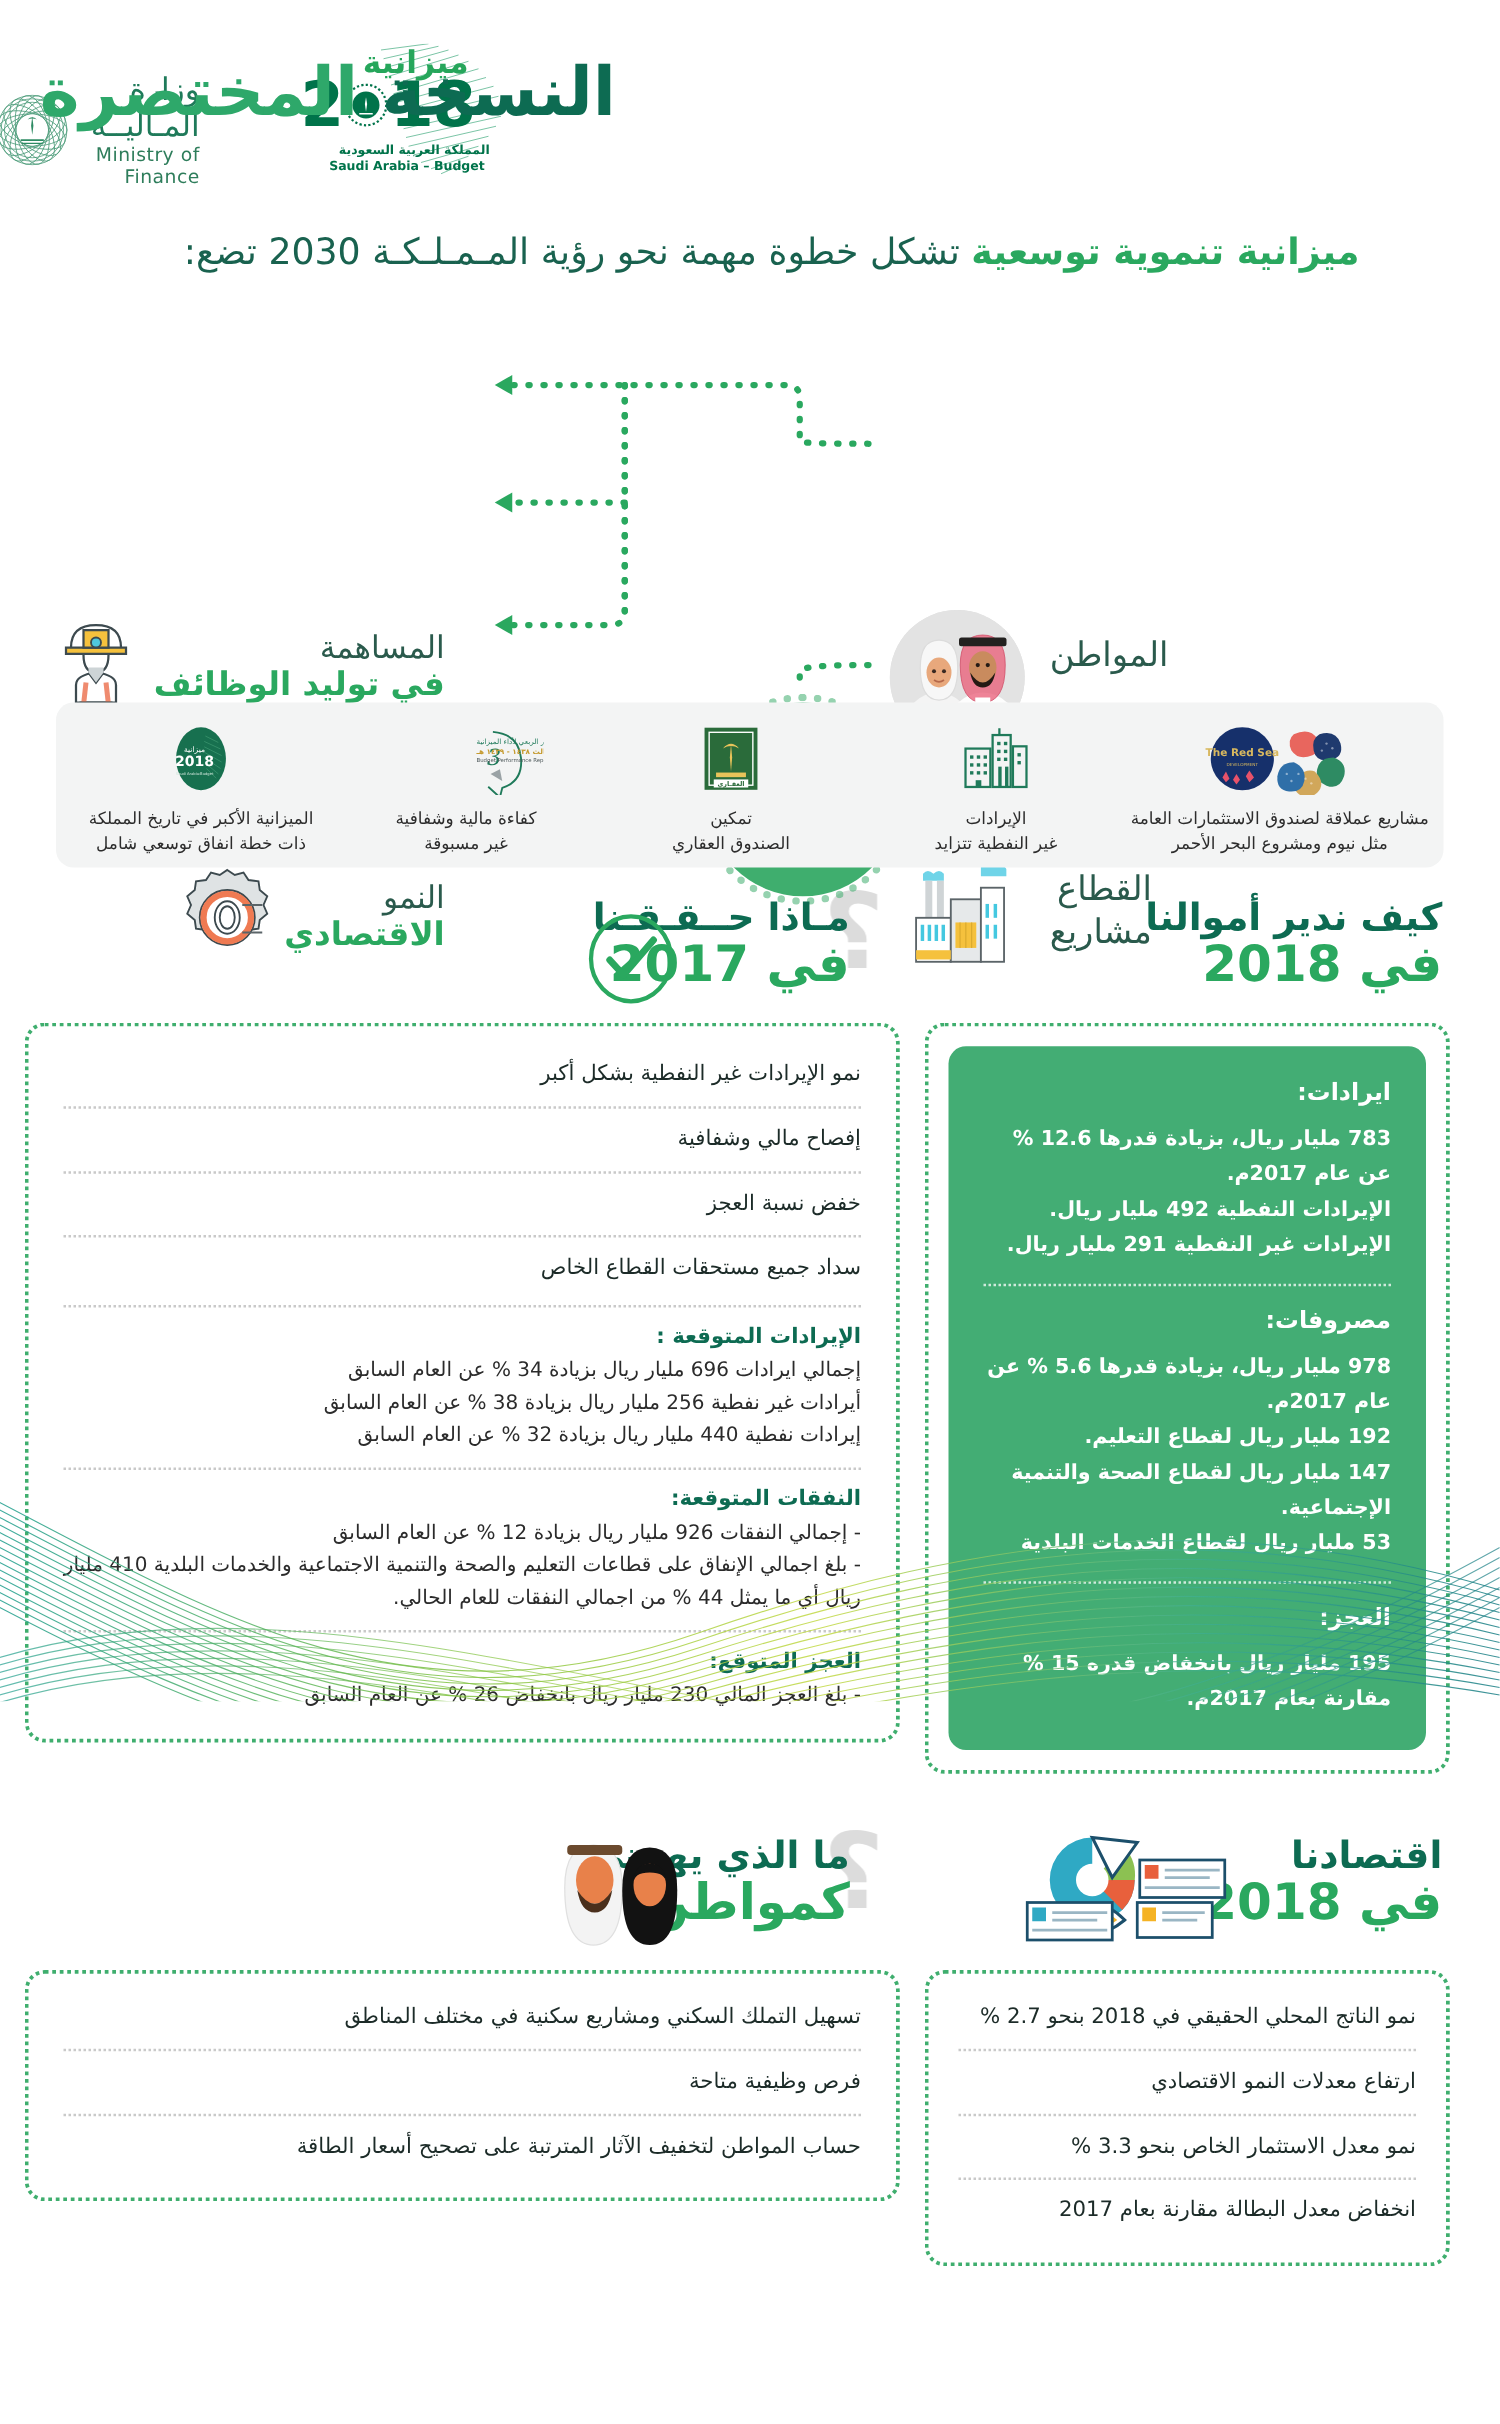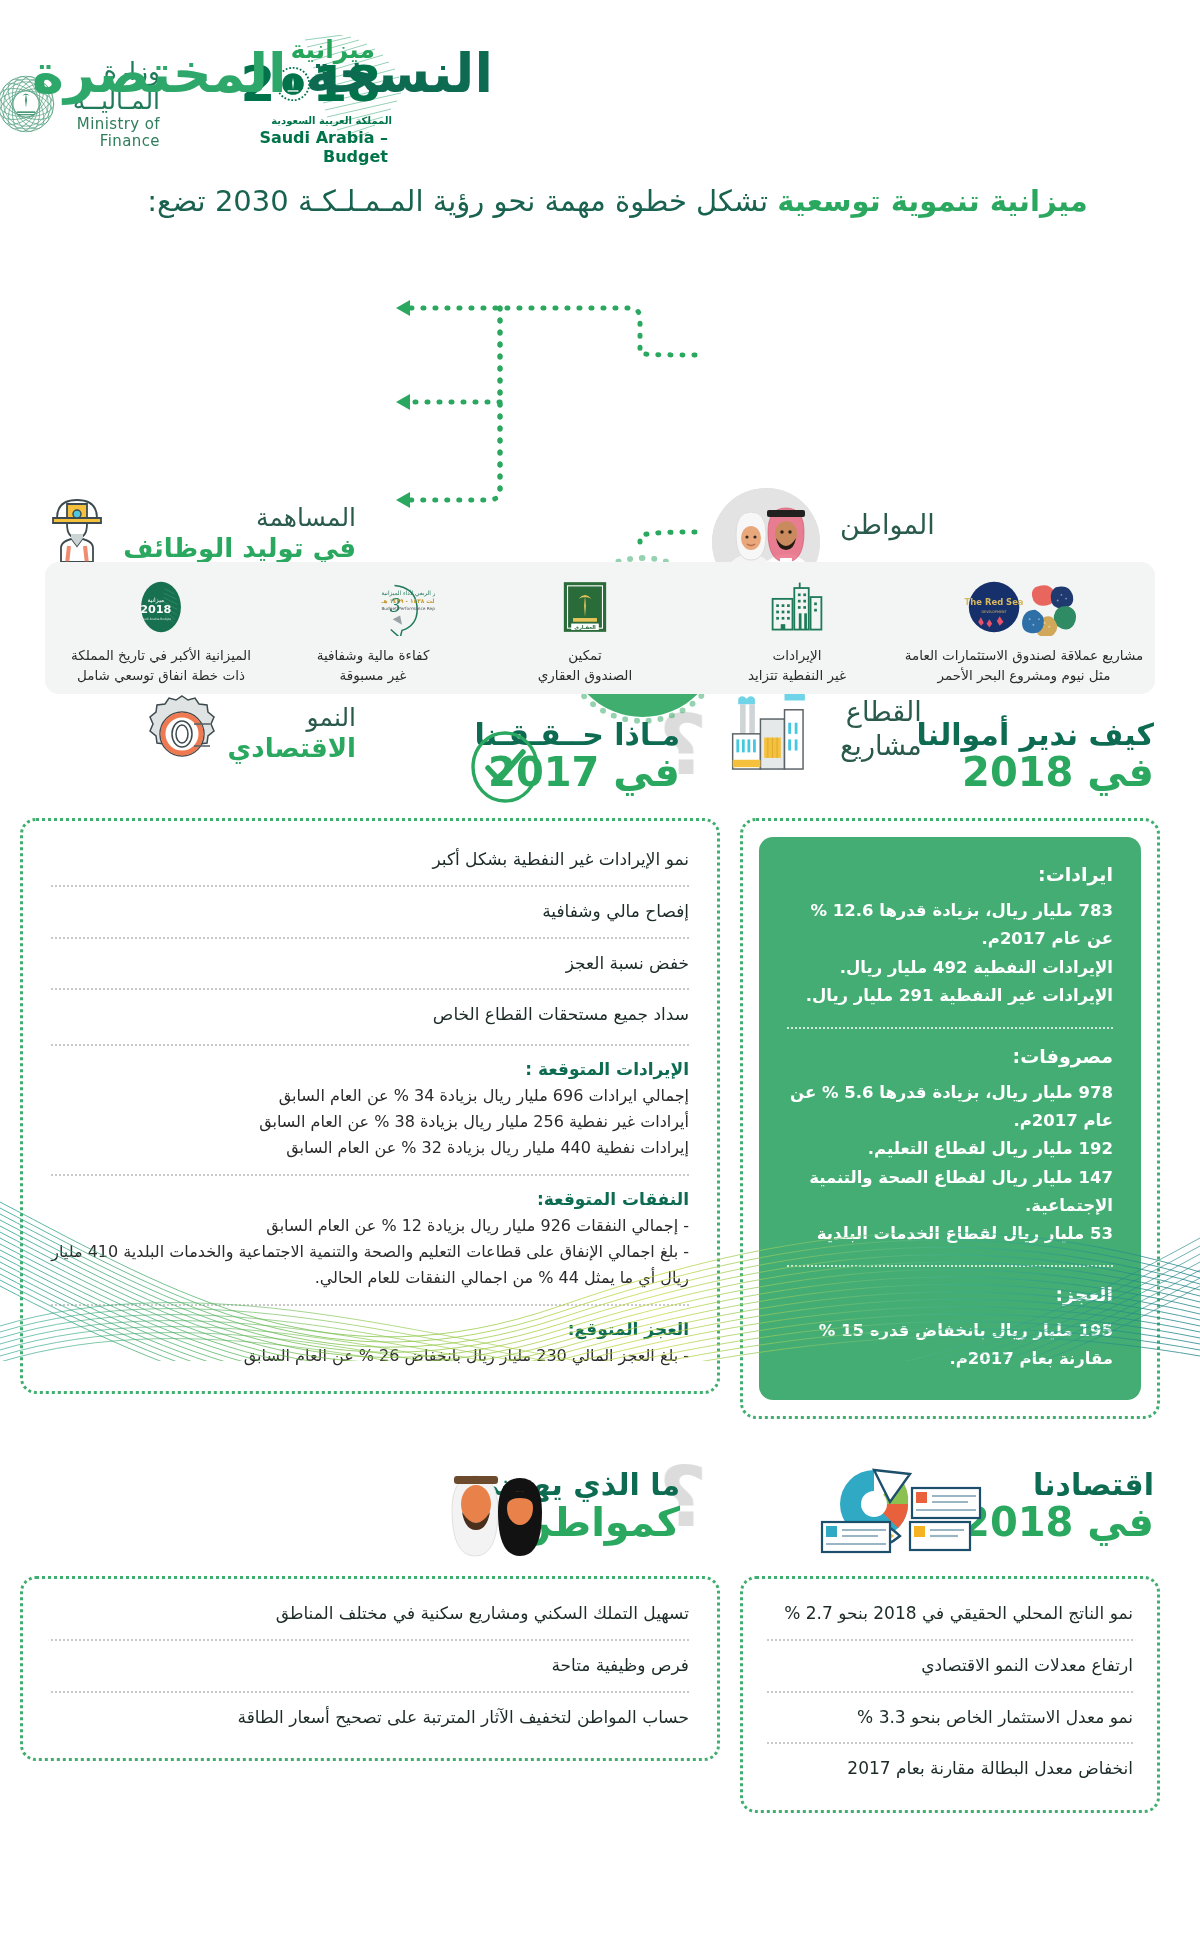--- a/index.html
+++ b/index.html
@@ -26,21 +26,21 @@
   .mof-en { font-size: 15px; color: #2e7d5b; letter-spacing: .4px; }
 
   .mof-emblem { width: 74px; height: 74px; position: relative; }
 
   .budget-logo { position: absolute; top: 35px; right: 790px; width: 215px; height: 110px; }
   .bl-miz { position: absolute; top: 0; right: 35px; font-size: 25px; color: #26a65b; font-weight: 700; }
   .bl-2018 { position: absolute; top: 24px; right: 30px; font-size: 50px; color: #00734a;
              font-weight: 800; letter-spacing: -1px; line-height: 1; display: flex; align-items: center; }
   .bl-2018 .rosette { width: 36px; height: 36px; display: inline-block; margin: 0 1px; }
   .bl-sub-ar { position: absolute; top: 80px; right: 18px; font-size: 10px; color: #00734a; font-weight: 600; }
-  .bl-sub-en { position: absolute; top: 93px; right: 22px; font-size: 16px; color: #00734a; font-weight: 600; }
+  .bl-sub-en { position: absolute; top: 93px; right: 22px; font-size: 10px; color: #00734a; font-weight: 600; }
   .bl-map { position: absolute; top: 0; right: -15px; width: 140px; height: 108px; opacity: .95; }
 
   .main-title {
     position: absolute; top: 44px; left: 0; width: 1130px;
     text-align: left; font-size: 54px; font-weight: 800; line-height: 1.1;
     direction: rtl; white-space: nowrap;
   }
   .mt-a { color: #0d6b52; }
   .mt-b { color: #2ea86a; margin-left: 32px; }
 

